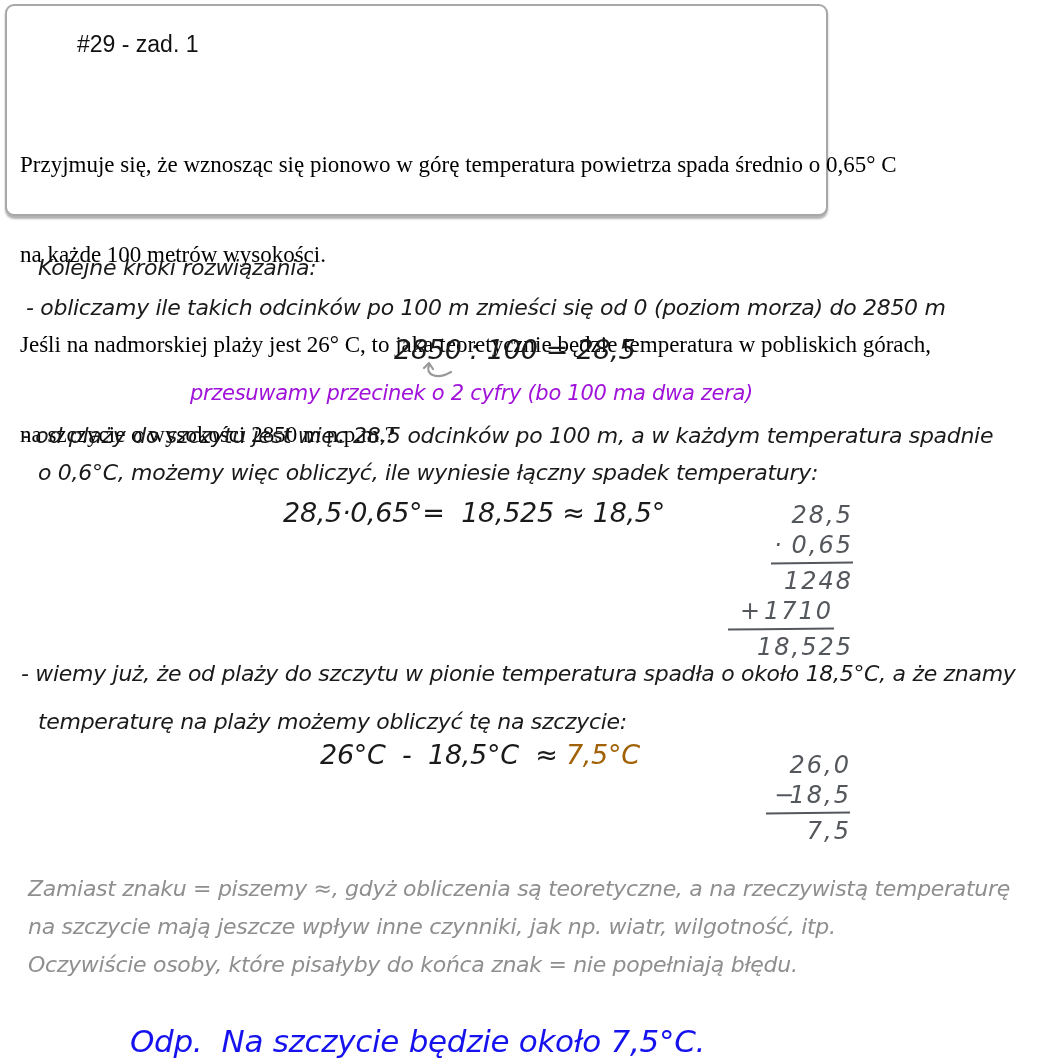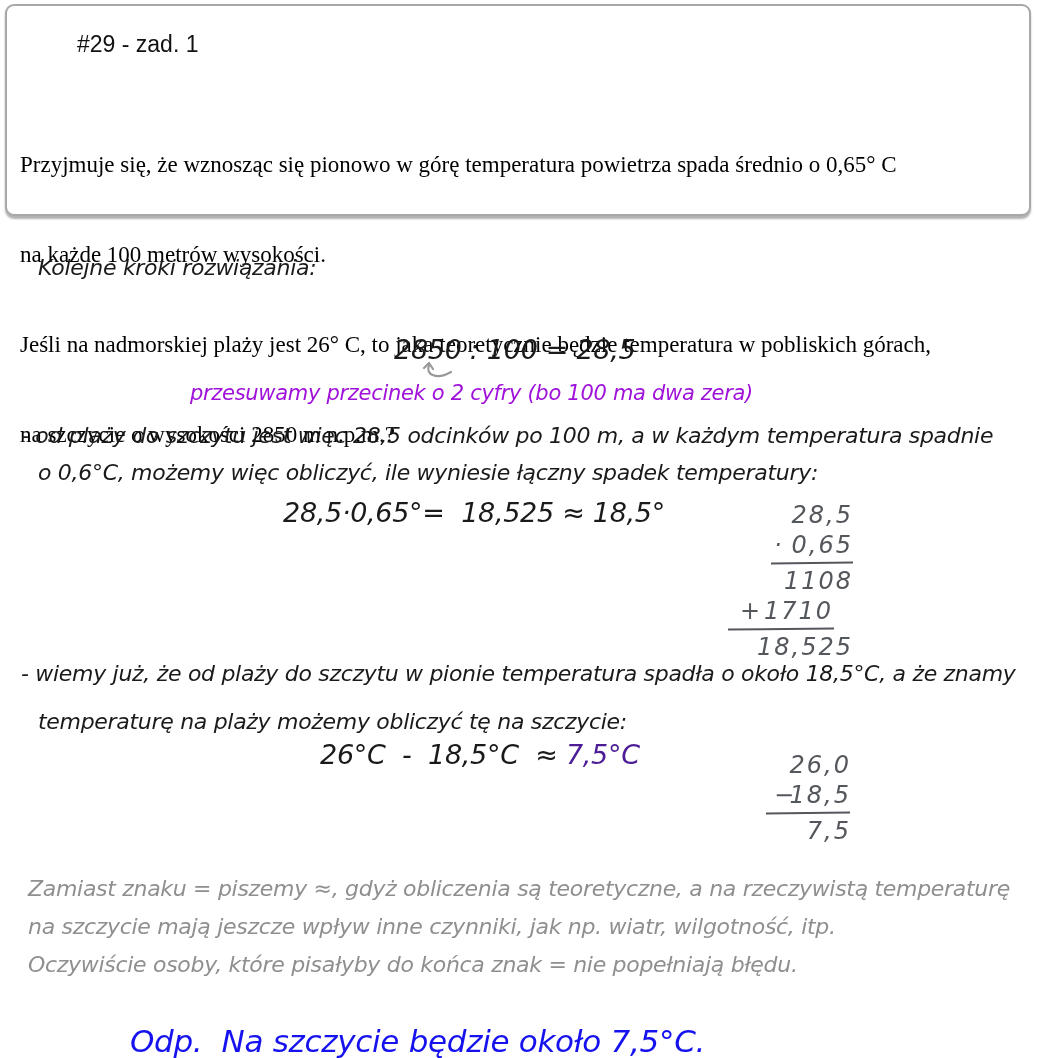--- a/index.html
+++ b/index.html
@@ -3,21 +3,21 @@
 <meta charset="utf-8">
 <style>
   html,body { margin:0; padding:0; background:#ffffff; }
   .page {
     position:relative; width:1040px; height:1058px;
     background:#ffffff; overflow:hidden;
     font-family:"DejaVu Sans", sans-serif;
   }
   
   .problem-box {
-    position:absolute; left:5px; top:4px; width:1026px; height:212px;
+    position:absolute; left:5px; top:4px; width:823px; height:212px;
     box-sizing:border-box; background:#ffffff;
     border:2px solid #a8a8a8; border-radius:9px;
     box-shadow:0 3px 2px rgba(0,0,0,0.30);
   }
   .problem-title {
     position:absolute; left:70px; top:25px;
     font:23px "Liberation Sans", sans-serif; color:#111111;
     white-space:pre;
   }
   .problem-text {
@@ -34,21 +34,21 @@
   .l-intro   { left:38px;  top:255px; font-size:22px; }
   .l-b1      { left:26px;  top:295px; font-size:22px; }
   .l-eq1     { left:394px; top:334px; font-size:27px; }
   .l-purple  { left:190px; top:381px; font-size:21px; color:#a012d9; }
   .l-b2a     { left:21px;  top:423px; font-size:22px; }
   .l-b2b     { left:38px;  top:460px; font-size:22px; }
   .l-eq2     { left:283px; top:497px; font-size:27px; }
   .l-b3a     { left:21px;  top:661px; font-size:22px; }
   .l-b3b     { left:38px;  top:699px; font-size:22px;margin-top:10px; }
   .l-eq3     { left:320px; top:739px; font-size:27px; }
-  .eq-blue   { color:#4c1d95; }
+  .eq-blue   { color:#a16207; }
   .l-note    { left:28px; font-size:22px; color:#8f8f8f; }
   .l-note1   { top:876px; } .l-note2 { top:914px; } .l-note3 { top:952px; }
   .l-answer  { left:130px; top:1023px; font-size:31px; color:#1512ee; }
   
   .shift-arrow { position:absolute; left:421px; top:359px; }
   
   .colmath {
     position:absolute; font-family:"DejaVu Sans", sans-serif; font-style:italic;
     color:#54575c; font-size:24px; text-align:right; letter-spacing:2px;
   }
@@ -78,40 +78,41 @@
     <div class="problem-text">
       <div>Przyjmuje się, że wznosząc się pionowo w górę temperatura powietrza spada średnio o 0,65° C</div>
       <div>na każde 100 metrów wysokości.</div>
       <div>Jeśli na nadmorskiej plaży jest 26° C, to jaka teoretycznie będzie temperatura w pobliskich górach,</div>
       <div>na szczycie o wysokości 2850 m n.p.m.?</div>
     </div>
   </div>
 
   <div class="hw l-intro">Kolejne kroki rozwiązania:</div>
 
+  <div class="hw l-b1">- obliczamy ile takich odcinków po 100 m zmieści się od 0 (poziom morza) do 2850 m</div>
 
   <div class="hw l-eq1">2850 : 100 = 28,5</div>
 
   <svg class="shift-arrow" width="44" height="24" viewBox="0 0 44 24">
     <path d="M8 6 C 4 16, 16 21, 30 13" fill="none" stroke="#999999" stroke-width="2.2" stroke-linecap="round"></path>
     <path d="M3 9 L8 4 L12 10" fill="none" stroke="#999999" stroke-width="2.2" stroke-linecap="round" stroke-linejoin="round"></path>
   </svg>
 
   <div class="hw l-purple">przesuwamy przecinek o 2 cyfry (bo 100 ma dwa zera)</div>
 
   <div class="hw l-b2a">- od plaży do szczytu jest więc 28,5 odcinków po 100 m, a w każdym temperatura spadnie</div>
   <div class="hw l-b2b">o 0,6°C, możemy więc obliczyć, ile wyniesie łączny spadek temperatury:</div>
 
   <div class="hw l-eq2">28,5·0,65°=  18,525 ≈ 18,5°</div>
 
   <div class="colmath mult">
     <div class="row">28,5</div>
     <div class="row"><span class="op op-mul">·</span><span>0,65</span></div>
     <div class="rule rule-m1"></div>
-    <div class="row">1108</div>
+    <div class="row">1248</div>
     <div class="row row-shift"><span class="op op-add">+</span><span>1710</span></div>
     <div class="rule rule-m2"></div>
     <div class="row">18,525</div>
   </div>
 
   <div class="hw l-b3a">- wiemy już, że od plaży do szczytu w pionie temperatura spadła o około 18,5°C, a że znamy</div>
   <div class="hw l-b3b">temperaturę na plaży możemy obliczyć tę na szczycie:</div>
 
   <div class="hw l-eq3"><span>26°C  -  18,5°C  ≈ </span><span class="eq-blue">7,5°C</span></div>
 

